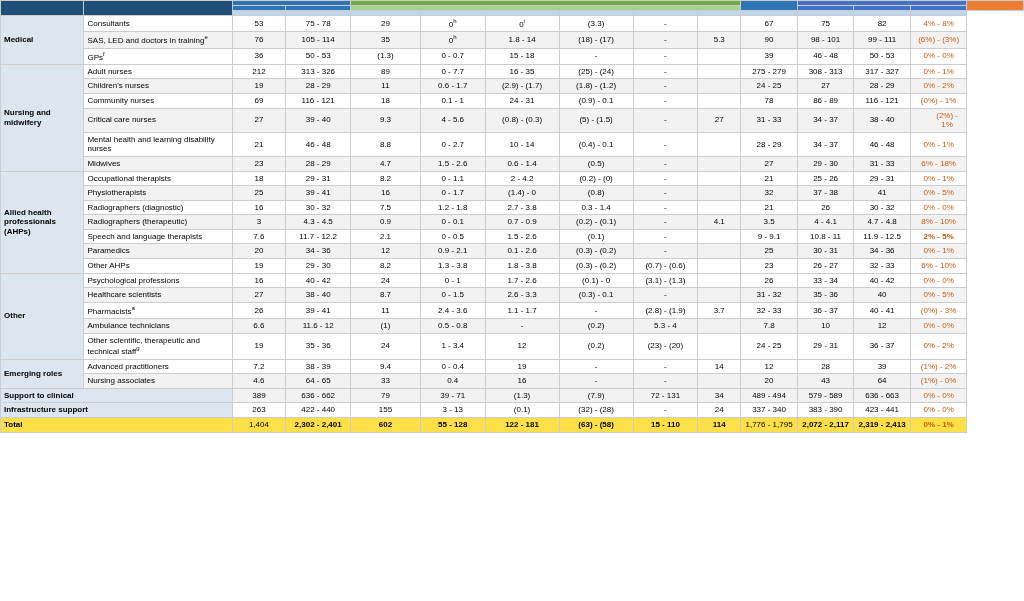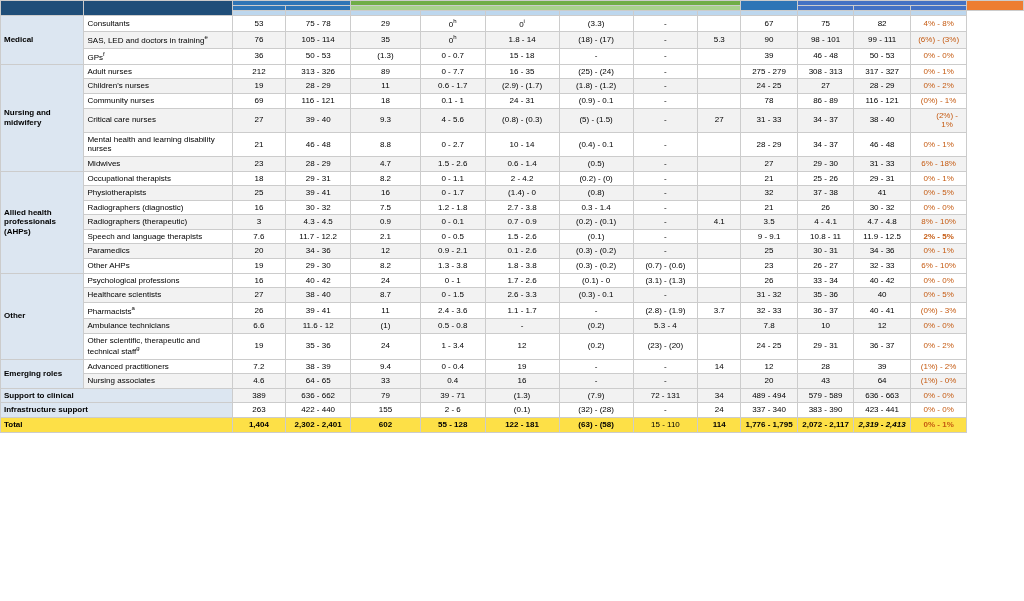--- a/index.html
+++ b/index.html
@@ -435,40 +435,40 @@
           <td>489 - 494</td>
           <td>579 - 589</td>
           <td>636 - 663</td>
           <td style="color: rgb(197, 90, 17);">0% - 0%</td>
         </tr>
         <tr class="group-row">
           <td colspan="2" class="left-align section-label">Infrastructure support</td>
           <td>263</td>
           <td>422 - 440</td>
           <td>155</td>
-          <td>2 - 6</td>
+          <td>3 - 13</td>
           <td>(0.1)</td>
           <td>(32) - (28)</td>
           <td>-</td>
           <td>24</td>
           <td>337 - 340</td>
           <td>383 - 390</td>
           <td>423 - 441</td>
           <td style="color: rgb(197, 90, 17);">0% - 0%</td>
         </tr>
         <tr class="total-row">
           <td colspan="2" class="left-align">Total</td>
-          <td style="font-weight: bold; text-align: center;">1,404</td>
+          <td style="font-weight: normal; text-align: center;">1,404</td>
           <td style="font-weight: bold;">2,302 - 2,401</td>
           <td style="font-weight: bold;">602</td>
           <td style="font-weight: bold;">55 - 128</td>
           <td style="font-weight: bold;">122 - 181</td>
           <td style="font-weight: bold;">(63) - (58)</td>
-          <td style="font-weight: normal;">15 - 110</td>
+          <td style="font-weight: bold;">15 - 110</td>
           <td style="font-weight: bold;">114</td>
-          <td style="font-weight: bold;">1,776 - 1,795</td>
+          <td style="font-weight: normal;">1,776 - 1,795</td>
           <td style="font-weight: bold;">2,072 - 2,117</td>
-          <td style="font-weight: bold; font-style: italic;">2,319 - 2,413</td>
+          <td style="font-weight: bold;">2,319 - 2,413</td>
           <td style="color: rgb(197, 90, 17); font-weight: bold;">0% - 1%</td>
         </tr>
       </tbody>
 </table>
 </div>
 
 </body></html>

